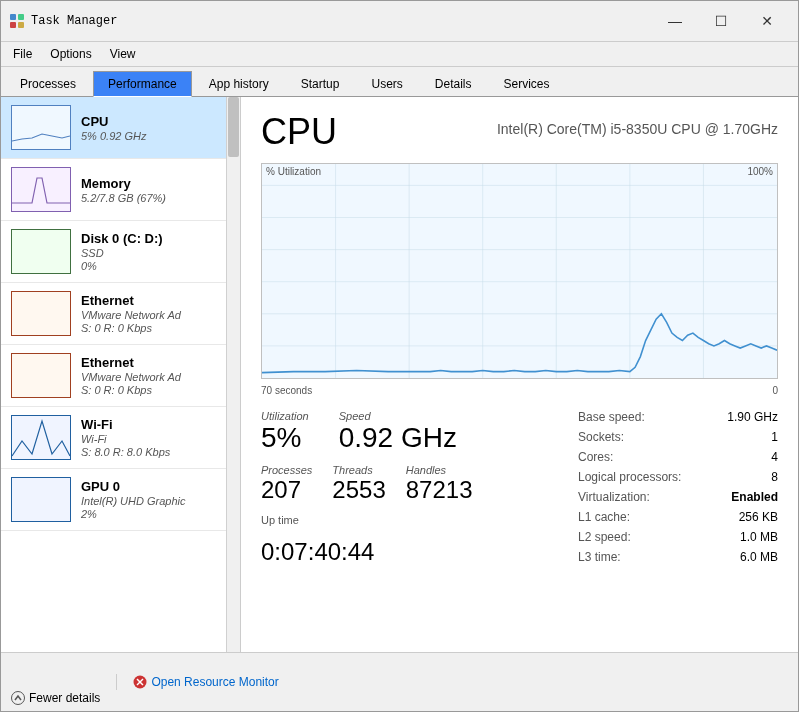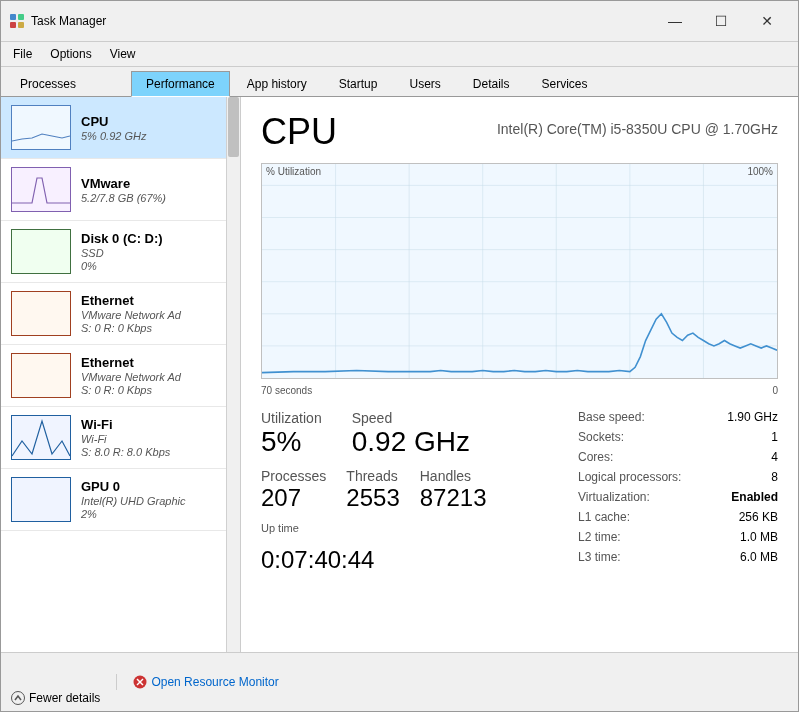--- a/index.html
+++ b/index.html
@@ -4,32 +4,32 @@
   <style>
     * { box-sizing: border-box; margin: 0; padding: 0; }
     body { font-family: 'Segoe UI', Arial, sans-serif; font-size: 12px; background: #f0f0f0; user-select: none; }
     
     .window { width: 799px; height: 712px; background: #f0f0f0; border: 1px solid #999; display: flex; flex-direction: column; }
     
     
     .title-bar { background: #f0f0f0; padding: 6px 8px; display: flex; align-items: center; justify-content: space-between; border-bottom: 1px solid #ccc; }
     .title-bar-left { display: flex; align-items: center; gap: 6px; }
     .title-bar-icon { width: 16px; height: 16px; }
-    .title-bar-title { font-size: 12px; color: #000; }
+    .title-bar-title { font-size: 12px; color: #000; font-family: Liberation Mono, monospace; }
     .title-bar-controls { display: flex; gap: 0; }
     .title-bar-btn { width: 46px; height: 28px; border: none; background: transparent; cursor: pointer; font-size: 14px; display: flex; align-items: center; justify-content: center; color: #333; }
     
     
     .menu-bar { padding: 2px 4px; display: flex; gap: 2px; border-bottom: 1px solid #ccc; background: #f0f0f0; }
     .menu-item { padding: 3px 8px; font-size: 12px; cursor: pointer; color: #000; }
     
     
     .tab-bar { display: flex; padding: 4px 4px 0; background: #f0f0f0; border-bottom: 1px solid #999; gap: 0; }
     .tab { padding: 5px 14px; font-size: 12px; cursor: pointer; border: 1px solid transparent; border-bottom: none; background: transparent; color: #000; margin-right: 2px; }
-    .tab.active { background: #7dd3fc; border: 1px solid #999; border-bottom: 1px solid #fff; margin-bottom: -1px; z-index: 1; margin-left: 38px; }
+    .tab.active { background: #3b82f6; border: 1px solid #999; border-bottom: 1px solid #fff; margin-bottom: -1px; z-index: 1; }
     
     
     .main-content { display: flex; flex: 1; overflow: hidden; background: #fff; }
     
     
     .sidebar { width: 240px; border-right: 1px solid #ccc; overflow-y: auto; background: #fff; position: relative; }
     .sidebar-item { display: flex; align-items: center; padding: 8px 10px; cursor: pointer; border-bottom: 1px solid #e8e8e8; gap: 10px; }
     .sidebar-item.active { background: #cce8ff; }
     .sidebar-thumb { width: 60px; height: 45px; border: 1px solid #ccc; background: #fff; flex-shrink: 0; position: relative; overflow: hidden; }
     .sidebar-info { flex: 1; }
@@ -41,21 +41,21 @@
     
     .cpu-header { display: flex; justify-content: space-between; align-items: flex-start; margin-bottom: 10px; }
     .cpu-title { font-size: 36px; font-weight: 300; color: #000; }
     .cpu-name { font-size: 14px; color: #555; text-align: right; padding-top: 10px; }
     
     
     .chart-container { border: 1px solid #c0c0c0; background: #f0f8ff; position: relative; height: 216px; margin-bottom: 6px; }
     .chart-label-top { position: absolute; top: 2px; right: 4px; font-size: 10px; color: #555; }
     .chart-label-util { position: absolute; top: 2px; left: 4px; font-size: 10px; color: #555; }
     .chart-time-labels { display: flex; justify-content: space-between; font-size: 10px; color: #555; margin-bottom: 14px; }
-    .stat-label { font-size: 14px; color: #555; margin-bottom: 2px; }
+    .stat-label { font-size: 11px; color: #555; margin-bottom: 2px; font-style: italic; }
     .stat-value { font-size: 28px; font-weight: 300; color: #000; line-height: 1; }
     .stat-value.medium { font-size: 24px; }
     
     .uptime-section { margin-top: 4px; }
     .uptime-label { font-size: 11px; color: #555; margin-bottom: 12px; }
     .uptime-value { font-size: 24px; font-weight: 300; color: #000; }
     
     
     .specs-panel { min-width: 200px; }
     .spec-row { display: flex; justify-content: space-between; font-size: 12px; color: #000; margin-bottom: 6px; gap: 20px; }
@@ -134,21 +134,21 @@
       </div>
 
       <div class="sidebar-item">
         <div class="sidebar-thumb" style="border-color:#8060b0;">
           <svg width="58" height="43" viewBox="0 0 58 43">
             <rect width="58" height="43" fill="#f8f0ff"></rect>
             <polyline points="0,35 20,35 25,10 30,10 35,35 58,35" fill="none" stroke="#8060b0" stroke-width="1.2"></polyline>
           </svg>
         </div>
         <div class="sidebar-info">
-          <div class="sidebar-info-title">VMware</div>
+          <div class="sidebar-info-title">Memory</div>
           <div class="sidebar-info-sub">5.2/7.8 GB (67%)</div>
         </div>
       </div>
 
       <div class="sidebar-item">
         <div class="sidebar-thumb" style="border-color:#407040;">
           <svg width="58" height="43" viewBox="0 0 58 43">
             <rect width="58" height="43" fill="#f0fff0"></rect>
           </svg>
         </div>
@@ -315,21 +315,21 @@
           </div>
           <div class="spec-row">
             <span class="spec-row-label">Virtualization:</span>
             <span class="spec-row-value bold">Enabled</span>
           </div>
           <div class="spec-row">
             <span class="spec-row-label">L1 cache:</span>
             <span class="spec-row-value">256 KB</span>
           </div>
           <div class="spec-row">
-            <span class="spec-row-label">L2 time:</span>
+            <span class="spec-row-label">L2 speed:</span>
             <span class="spec-row-value">1.0 MB</span>
           </div>
           <div class="spec-row">
             <span class="spec-row-label">L3 time:</span>
             <span class="spec-row-value">6.0 MB</span>
           </div>
         </div>
 
       </div>
     </div>

